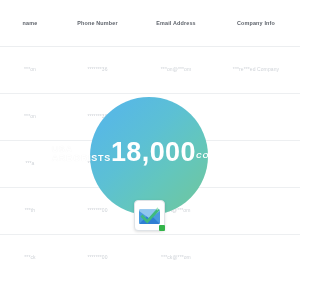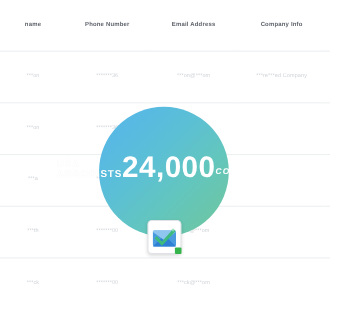--- a/index.html
+++ b/index.html
@@ -192,21 +192,21 @@
         <td class="email">***ck@***om</td>
         <td class="company"></td>
         <td class="job">Director-Level Engineering</td>
 
       </tr>
     </tbody>
   </table>
 
   <div id="badge">
     <div id="badge-title">USA ARBORISTS</div>
-    <div id="badge-count">24,000</div>
+    <div id="badge-count">18,000</div>
     <div id="badge-label">CONTACTS</div>
   </div>
 
   <div id="email-icon-wrap">
     <svg width="23" height="19" viewBox="0 0 23 19" aria-hidden="true">
       <rect x="1" y="3.5" width="21" height="14.5" rx="1.4" fill="#4a9ae0"></rect>
       <path d="M1 5 L11.5 12.6 L22 5 L22 4.2 Q22 3.5 21.2 3.5 L1.8 3.5 Q1 3.5 1 4.2 Z" fill="#8fc6ef"></path>
       <path d="M1 18 L8.6 10.6 L11.5 12.7 L14.4 10.6 L22 18 Z" fill="#2f7fd4"></path>
       <path d="M4.6 8.6 L9.2 13.6 L19.4 2.2 L21.6 4.2 L9.3 17.4 L2.4 10.6 Z" fill="#3fba7e"></path>
       <path d="M19.3 1.1 l.55 1.3 1.3.55 -1.3.55 -.55 1.3 -.55 -1.3 -1.3 -.55 1.3 -.55 Z" fill="#a6e6c4"></path>

